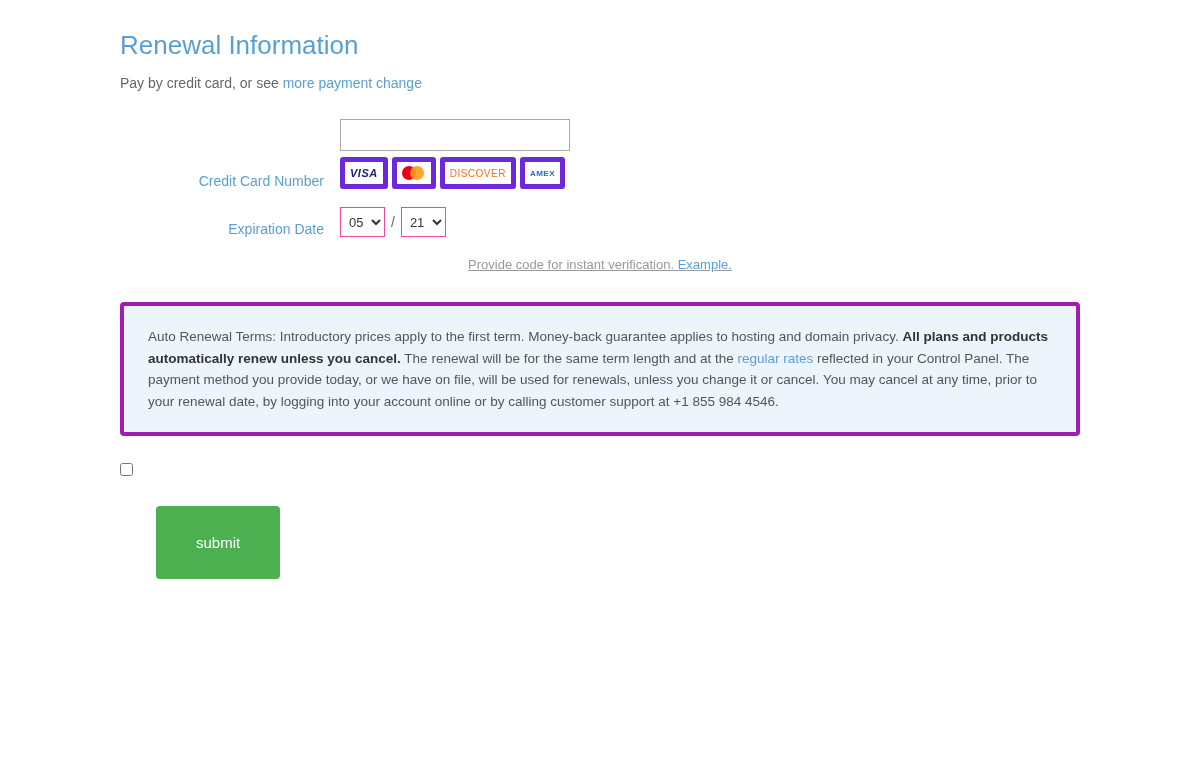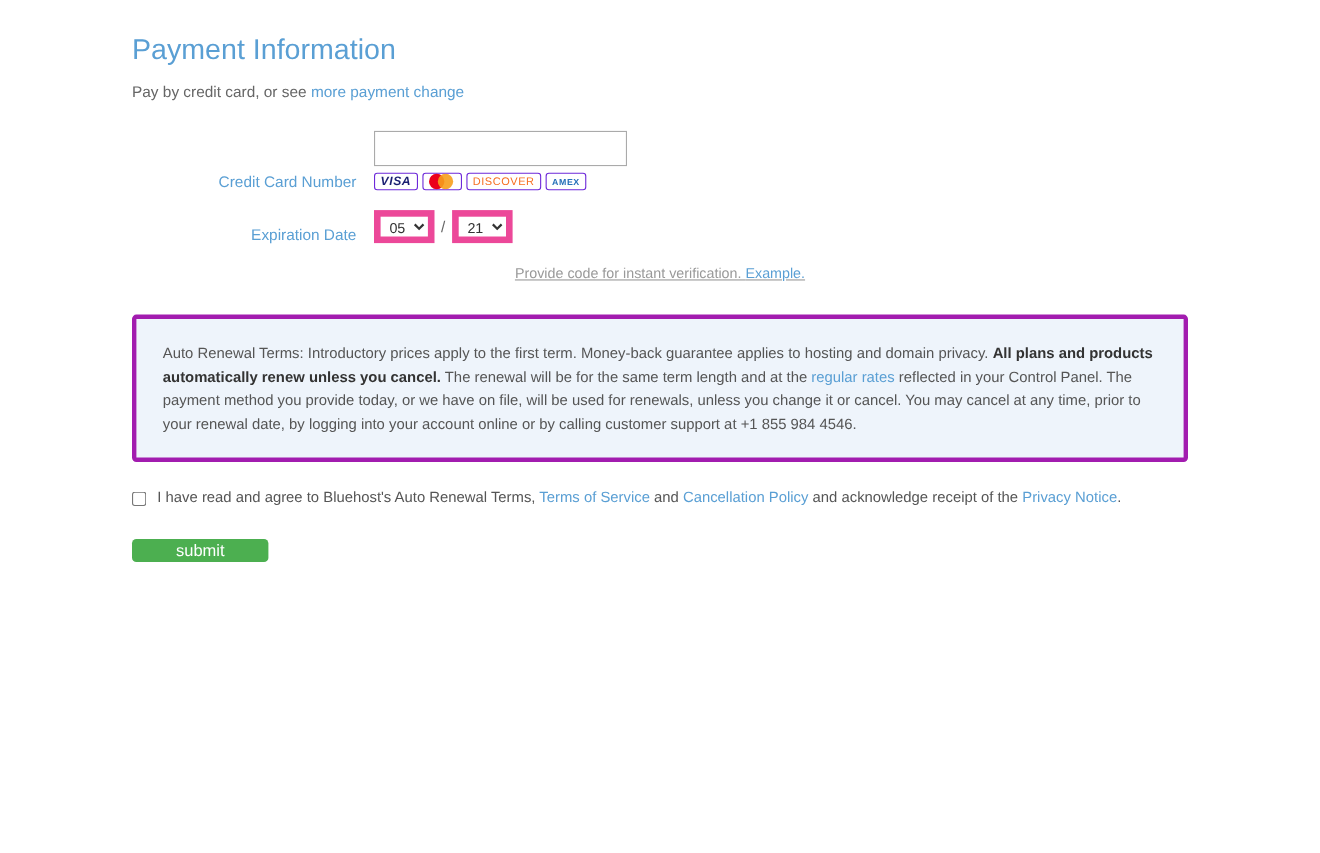--- a/index.html
+++ b/index.html
@@ -67,39 +67,39 @@
     .card-icons {
       display: flex;
       gap: 4px;
       margin-top: 6px;
       align-items: center;
     }
     .card-icon {
       display: inline-flex;
       align-items: center;
       justify-content: center;
-      height: 16px;
+      height: 32px;
       padding: 2px 5px;
-      border: 1px solid #6d28d9;
+      border: 5px solid #6d28d9;
       border-radius: 3px;
       font-size: 9px;
       font-weight: bold;
       letter-spacing: 0.5px;
     }
     .visa-icon { color: #1a1f71; font-style: italic; font-size: 11px; font-weight: 900; }
     .discover-icon { color: #f76f20; font-size: 10px; font-weight: normal; }
     .amex-icon { color: #2671b9; font-size: 8px; font-weight: bold; }
     .expiry-row {
       display: flex;
       align-items: center;
       gap: 6px;
     }
     .expiry-select {
       height: 30px;
-      border: 6px solid #ec4899;
+      border: 1px solid #ec4899;
       padding: 2px 4px;
       font-size: 13px;
       background: #fff;
       color: #333;
     }
     .expiry-separator {
       color: #666;
       font-size: 14px;
     }
     .verification-note {
@@ -143,25 +143,26 @@
       flex-shrink: 0;
     }
     .agree-row a {
       color: #5a9fd4;
       text-decoration: none;
     }
     .submit-btn {
       background: #4caf50;
       color: #fff;
       border: none;
-      padding: 2px 40px;
+      padding: 28px 40px;
       font-size: 15px;
       border-radius: 4px;
       cursor: pointer;
       font-weight: 500;
+      margin-left: 36px;
     }
     
     .mc-circles {
       display: inline-flex;
       position: relative;
       width: 24px;
       height: 16px;
     }
     .mc-circle1 {
       width: 14px; height: 14px;
@@ -177,21 +178,21 @@
       position: absolute;
       left: 8px; top: 1px;
       opacity: 0.9;
     }
   </style>
 </head>
 <body>
 
 <div class="page-container">
 
-  <h1 class="page-title">Payment Information</h1>
+  <h1 class="page-title">Renewal Information</h1>
 
   <p class="subtitle">
     <span>Pay by credit card, or see </span><a href="#">more payment change</a>
   </p>
 
   <div class="form-section">
 
     <div class="form-row">
       <label class="form-label">Credit Card Number</label>
       <div class="form-field">
@@ -252,21 +253,18 @@
   </div>
 
   
   <div class="auto-renewal-box">
     <span>Auto Renewal Terms: Introductory prices apply to the first term. Money-back guarantee applies to hosting and domain privacy. </span><strong>All plans and products automatically renew unless you cancel.</strong><span> The renewal will be for the same term length and at the <a href="#">regular rates</a> reflected in your Control Panel. The payment method you provide today, or we have on file, will be used for renewals, unless you change it or cancel. You may cancel at any time, prior to your renewal date, by logging into your account online or by calling customer support at +1 855 984 4546.</span>
   </div>
 
   
   <div class="agree-row">
     <input type="checkbox" style="">
-    <span>
-      <span>I have read and agree to Bluehost's Auto Renewal Terms, </span><a href="#">Terms of Service</a><span> and </span><a href="#">Cancellation Policy</a><span> and acknowledge receipt of the </span><a href="#">Privacy Notice</a><span>.</span>
-    </span>
   </div>
 
   
   <button class="submit-btn">submit</button>
 
 </div>
 
 </body></html>

